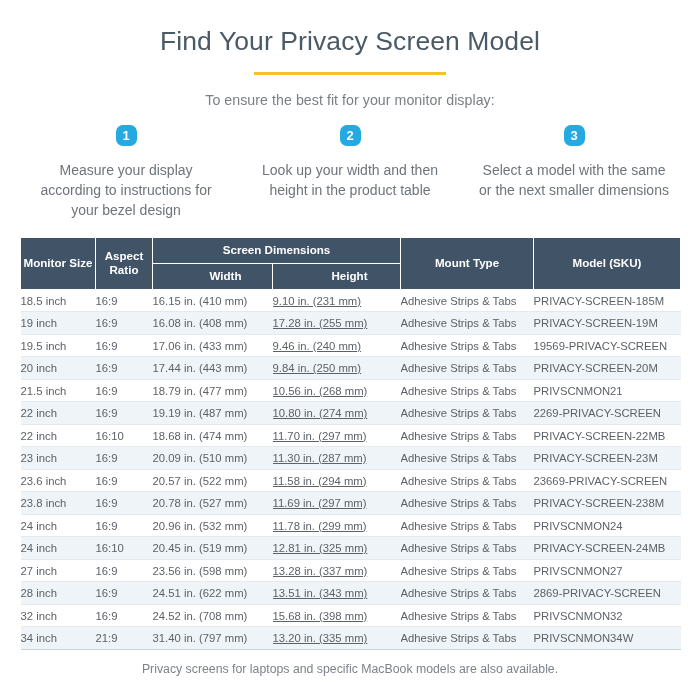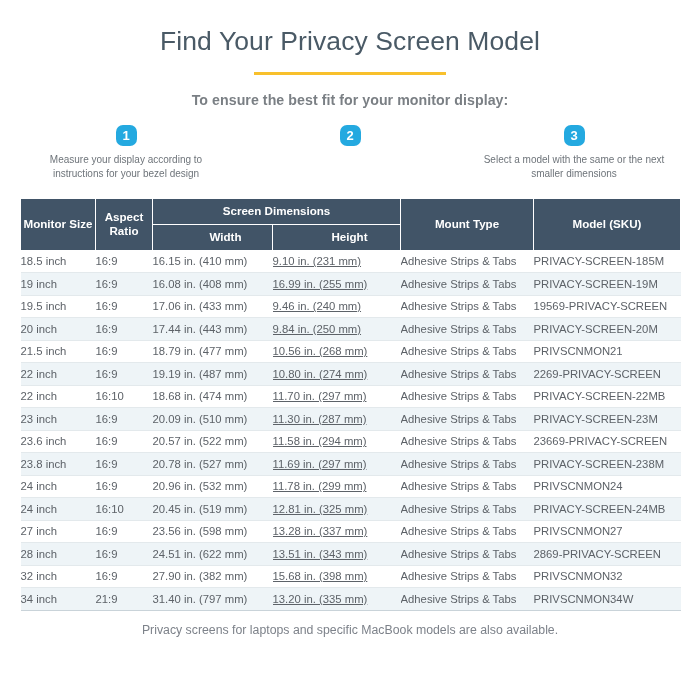--- a/index.html
+++ b/index.html
@@ -37,21 +37,21 @@
     margin-top: 16px;
   }
   .gold-divider {
     width: 192px;
     height: 3px;
     background: #f8c02c;
   }
   .subtitle {
     text-align: center;
     font-size: 14.2px;
-    font-weight: bold;
+    font-weight: normal;
     color: #7a7f84;
     margin-top: 17px;
     letter-spacing: 0.05px;
   }
 
   
   .steps {
     display: flex;
     margin-top: 17px;
     padding: 0 14px;
@@ -66,22 +66,22 @@
     border-radius: 7px;
     background: #24a9e0;
     color: #ffffff;
     font-size: 13px;
     font-weight: bold;
     line-height: 21px;
     display: inline-block;
     text-align: center;
   }
   .step-text {
-    margin-top: 7px;
-    font-size: 10px;
+    margin-top: 15px;
+    font-size: 14px;
     line-height: 1.42;
     color: #6e747a;
     padding: 0 14px;
   }
 
   
   .table-wrap {
     margin: 16px 20px 0 20px;
   }
   table.tbl {
@@ -146,20 +146,21 @@
 
   <div class="subtitle">To ensure the best fit for your monitor display:</div>
 
   <div class="steps">
     <div class="step">
       <div class="badge">1</div>
       <div class="step-text">Measure your display according to instructions for your bezel design</div>
     </div>
     <div class="step">
       <div class="badge">2</div>
+      <div class="step-text">Look up your width and then height in the product table</div>
     </div>
     <div class="step">
       <div class="badge">3</div>
       <div class="step-text">Select a model with the same or the next smaller dimensions</div>
     </div>
   </div>
 
   <div class="table-wrap">
     <table class="tbl">
       <colgroup>
@@ -189,21 +190,21 @@
             <td class="c-aspect">16:9</td>
             <td class="c-width">16.15 in. (410 mm)</td>
             <td class="c-height">9.10 in. (231 mm)</td>
             <td class="c-mount">Adhesive Strips &amp; Tabs</td>
             <td class="c-model">PRIVACY-SCREEN-185M</td>
           </tr>
           <tr>
             <td class="c-size">19 inch</td>
             <td class="c-aspect">16:9</td>
             <td class="c-width">16.08 in. (408 mm)</td>
-            <td class="c-height">16.99 in. (255 mm)</td>
+            <td class="c-height">17.28 in. (255 mm)</td>
             <td class="c-mount">Adhesive Strips &amp; Tabs</td>
             <td class="c-model">PRIVACY-SCREEN-19M</td>
           </tr>
           <tr>
             <td class="c-size">19.5 inch</td>
             <td class="c-aspect">16:9</td>
             <td class="c-width">17.06 in. (433 mm)</td>
             <td class="c-height">9.46 in. (240 mm)</td>
             <td class="c-mount">Adhesive Strips &amp; Tabs</td>
             <td class="c-model">19569-PRIVACY-SCREEN</td>
@@ -292,21 +293,21 @@
             <td class="c-size">28 inch</td>
             <td class="c-aspect">16:9</td>
             <td class="c-width">24.51 in. (622 mm)</td>
             <td class="c-height">13.51 in. (343 mm)</td>
             <td class="c-mount">Adhesive Strips &amp; Tabs</td>
             <td class="c-model">2869-PRIVACY-SCREEN</td>
           </tr>
           <tr>
             <td class="c-size">32 inch</td>
             <td class="c-aspect">16:9</td>
-            <td class="c-width">27.90 in. (382 mm)</td>
+            <td class="c-width">24.52 in. (708 mm)</td>
             <td class="c-height">15.68 in. (398 mm)</td>
             <td class="c-mount">Adhesive Strips &amp; Tabs</td>
             <td class="c-model">PRIVSCNMON32</td>
           </tr>
           <tr>
             <td class="c-size">34 inch</td>
             <td class="c-aspect">21:9</td>
             <td class="c-width">31.40 in. (797 mm)</td>
             <td class="c-height">13.20 in. (335 mm)</td>
             <td class="c-mount">Adhesive Strips &amp; Tabs</td>

